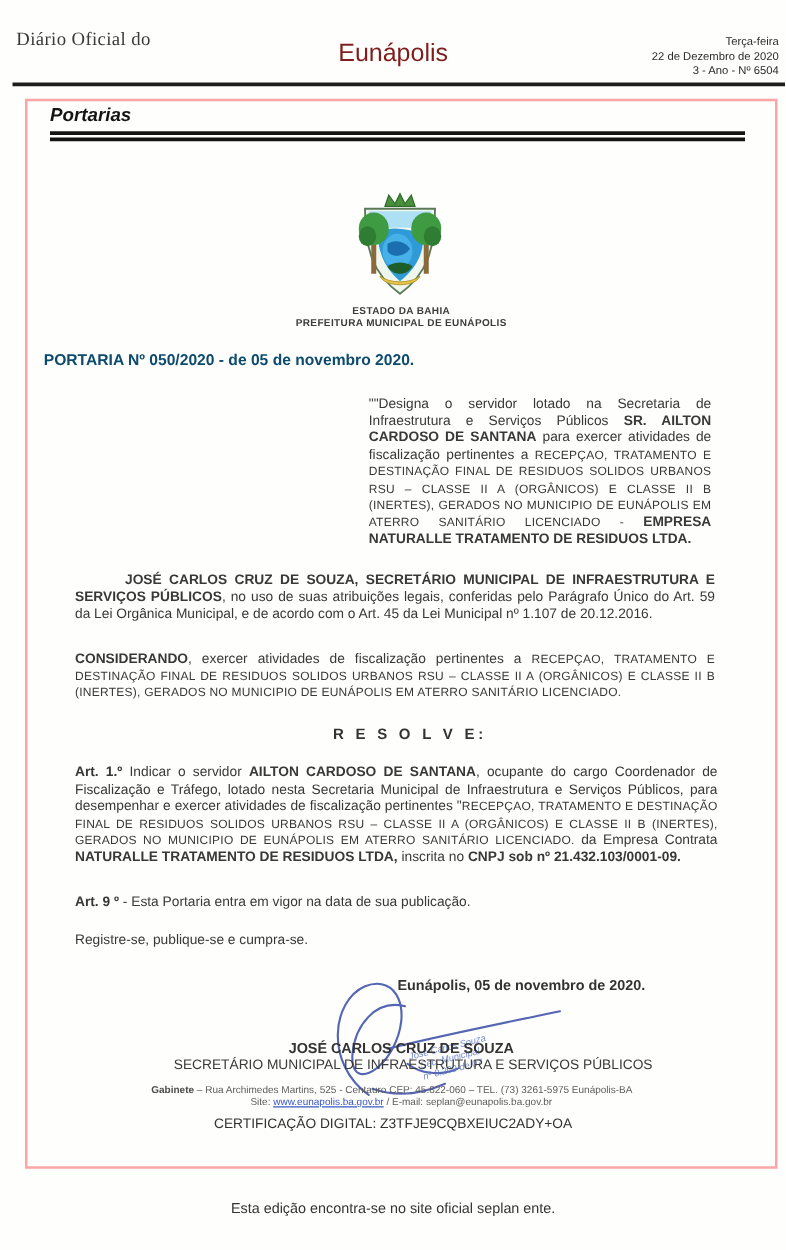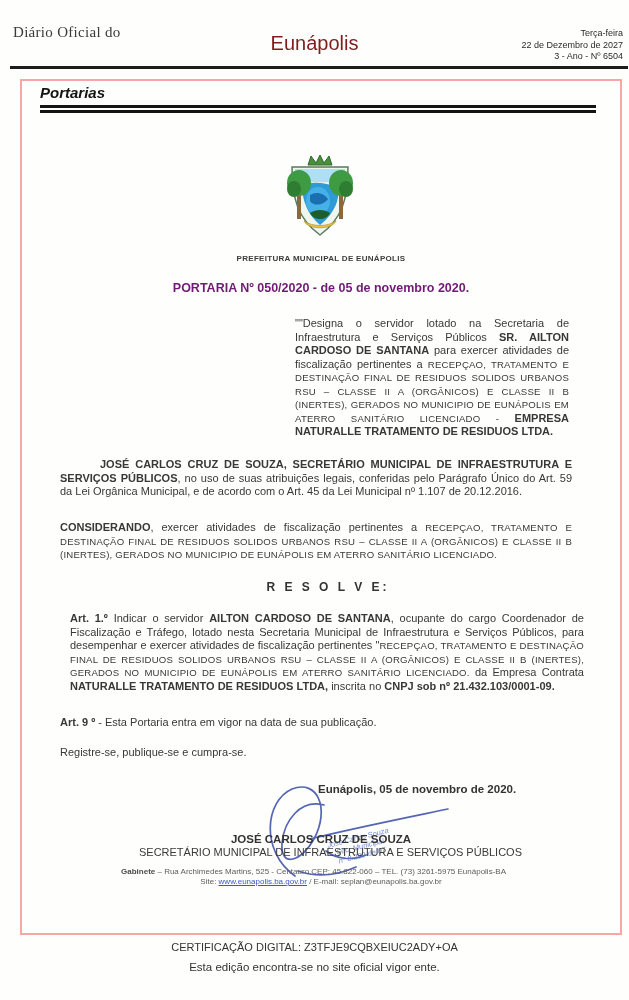--- a/index.html
+++ b/index.html
@@ -18,60 +18,60 @@
   .masthead-rule { position:absolute; left:10px; right:1px; top:65px; height:3px; background:#1d1d1d; }
   
   .doc-box { position:absolute; left:20px; top:78px; width:602px; height:856px; border:2px solid #fca5a5; }
   .section-title { position:absolute; left:18px; top:3px; font-size:15px; font-weight:bold; font-style:italic; color:#141414; }
   .double-rule { position:absolute; left:18px; top:24px; width:556px; }
   .double-rule .bar1 { height:3px; background:#141414; }
   .double-rule .bar2 { height:2.5px; background:#141414; margin-top:2px; }
   .crest { position:absolute; left:258px; top:70px; width:80px; height:90px; }
   .org-state { position:absolute; left:0; right:0; top:163px; text-align:center; font-size:8px; font-weight:bold; color:#3c3c3c; letter-spacing:.3px; }
   .org-name  { position:absolute; left:0; right:0; top:173px; text-align:center; font-size:8px; font-weight:bold; color:#3c3c3c; letter-spacing:.3px; }
-  .doc-title { position:absolute; left:0; right:0; top:200px; text-align:center; font-size:12.5px; font-weight:bold; color:#701a75; }
+  .doc-title { position:absolute; left:0; right:0; top:200px; font-size:12.5px; font-weight:bold; color:#0c4a6e;padding-left:13px; }
   .par { font-size:11px; line-height:13.5px; text-align:justify; color:#383838; }
   .designation { position:absolute; left:273px; width:274px; top:236px; }
   .preamble    { position:absolute; left:38px;  width:512px; top:377px; text-indent:40px; }
   .considering { position:absolute; left:38px;  width:512px; top:440px; }
   .resolve { position:absolute; left:0; right:0; top:499px; text-align:center; font-size:12px; font-weight:bold; letter-spacing:3px; color:#333;padding-left:14px; }
-  .art1 { position:absolute; left:48px; width:514px; top:531px; }
+  .art1 { position:absolute; left:38px; width:514px; top:531px; }
   .art2 { position:absolute; left:38px; width:514px; top:635px; }
   .closing { position:absolute; left:38px; width:514px; top:665px; text-align:left; }
   .dateline { position:absolute; left:296px; top:702px; font-size:11.5px; font-weight:bold; color:#333; }
   .signature-svg { position:absolute; left:218px; top:700px; width:235px; height:105px; }
   .stamp { position:absolute; left:278px; top:752px; width:120px; transform:rotate(-14deg);
            font-size:7.5px; line-height:9px; font-style:italic; color:#5b76c6; opacity:.85; text-align:center; }
   .signer-name  { position:absolute; left:0; right:0; top:752px; text-align:center; font-size:11.5px; font-weight:bold; color:#333; }
   .signer-title { position:absolute; left:0; right:0; top:765px; text-align:center; font-size:11px; color:#3a3a3a;padding-left:19px; }
   .office-line1 { position:absolute; left:0; right:15px; top:786px; text-align:center; font-size:8px; color:#5c5c5c; }
   .office-line2 { position:absolute; left:0; right:0; top:796px; text-align:center; font-size:8px; color:#5c5c5c; }
   .office-line1 b { color:#4c4c4c; }
   .site-link { color:#3a57c4; text-decoration:underline; cursor:pointer; }
   
-  .cert { position:absolute; left:0; right:0; top:940px; text-align:center; font-size:11px; color:#333; }
+  .cert { position:absolute; left:0; right:0; top:892px; text-align:center; font-size:11px; color:#333; }
   .note { position:absolute; left:0; right:0; top:960px; text-align:center; font-size:11.5px; color:#333; }
   
   .seg-n { font-weight:normal; }
   .seg-b { font-weight:bold; }
   .seg-sm { font-size:9.6px; letter-spacing:.2px; }
 </style>
 </head>
 <body>
 
 <div class="page">
 
   <header>
     <div class="logo">
       <div class="logo-top">Diário Oficial do</div>
     </div>
     <div class="city">Eunápolis</div>
     <div class="issue">
       <div>Terça-feira</div>
-      <div>22 de Dezembro de 2027</div>
+      <div>22 de Dezembro de 2020</div>
       <div>3 - Ano  - Nº 6504</div>
     </div>
     <div class="masthead-rule"></div>
   </header>
 
   <section class="doc-box">
     <h2 class="section-title">Portarias</h2>
     <div class="double-rule">
       <div class="bar1"></div>
       <div class="bar2"></div>
@@ -93,20 +93,21 @@
         <g>
           <rect x="59" y="40" width="4" height="28" fill="#8a6a3a"></rect>
           <ellipse cx="61" cy="32" rx="12" ry="13" fill="#3f9b42"></ellipse>
           <ellipse cx="66" cy="38" rx="7" ry="8" fill="#2e7d32"></ellipse>
         </g>
         <path d="M30,62 C36,58 44,58 50,62 C46,70 34,70 30,62 Z" fill="#1e5e2a"></path>
         <path d="M24,70 C32,76 48,76 56,70 C52,79 28,79 24,70 Z" fill="#e7c64a" stroke="#b89a2f" stroke-width="0.8"></path>
       </svg>
     </div>
 
+    <div class="org-state">ESTADO DA BAHIA</div>
     <div class="org-name">PREFEITURA MUNICIPAL DE EUNÁPOLIS</div>
 
     <p class="doc-title">PORTARIA Nº 050/2020 - de 05 de novembro 2020.</p>
 
     <p class="par designation"><span class="seg-n">""Designa o servidor lotado na Secretaria de Infraestrutura e Serviços Públicos </span><span class="seg-b">SR. AILTON CARDOSO DE SANTANA</span><span class="seg-n"> para exercer atividades de fiscalização pertinentes a </span><span class="seg-sm">RECEPÇAO, TRATAMENTO E DESTINAÇÃO FINAL DE RESIDUOS SOLIDOS URBANOS RSU – CLASSE II A (ORGÂNICOS) E CLASSE II B (INERTES), GERADOS NO MUNICIPIO DE EUNÁPOLIS EM ATERRO SANITÁRIO LICENCIADO - </span><span class="seg-b">EMPRESA NATURALLE TRATAMENTO DE RESIDUOS LTDA.</span></p>
     <p class="par preamble"><span class="seg-b">JOSÉ CARLOS CRUZ DE SOUZA, SECRETÁRIO MUNICIPAL DE INFRAESTRUTURA E SERVIÇOS PÚBLICOS</span><span class="seg-n">, no uso de suas atribuições legais, conferidas pelo Parágrafo Único do Art. 59 da Lei Orgânica Municipal, e de acordo com o Art. 45 da Lei Municipal nº 1.107 de 20.12.2016.</span></p>
     <p class="par considering"><span class="seg-b">CONSIDERANDO</span><span class="seg-n">, exercer atividades de fiscalização pertinentes a </span><span class="seg-sm">RECEPÇAO, TRATAMENTO E DESTINAÇÃO FINAL DE RESIDUOS SOLIDOS URBANOS RSU – CLASSE II A (ORGÂNICOS) E CLASSE II B (INERTES), GERADOS NO MUNICIPIO DE EUNÁPOLIS EM ATERRO SANITÁRIO LICENCIADO.</span></p>
 
     <p class="resolve">R E S O L V E:</p>
 
@@ -133,16 +134,16 @@
 
     <p class="signer-name">JOSÉ CARLOS CRUZ DE SOUZA</p>
     <p class="signer-title">SECRETÁRIO MUNICIPAL DE INFRAESTRUTURA E SERVIÇOS PÚBLICOS</p>
 
     <p class="office-line1"><b>Gabinete</b><span> – Rua Archimedes Martins, 525 - Centauro CEP: 45.822-060 – TEL. (73) 3261-5975 Eunápolis-BA</span></p>
     <p class="office-line2"><span>Site: </span><a class="site-link">www.eunapolis.ba.gov.br</a><span> / E-mail: </span><span>seplan@eunapolis.ba.gov.br</span></p>
   </section>
 
   <footer>
     <p class="cert">CERTIFICAÇÃO DIGITAL: Z3TFJE9CQBXEIUC2ADY+OA</p>
-    <p class="note">Esta edição encontra-se no site oficial vigor ente.</p>
+    <p class="note">Esta edição encontra-se no site oficial seplan ente.</p>
   </footer>
 
 </div>
 
 </body></html>

